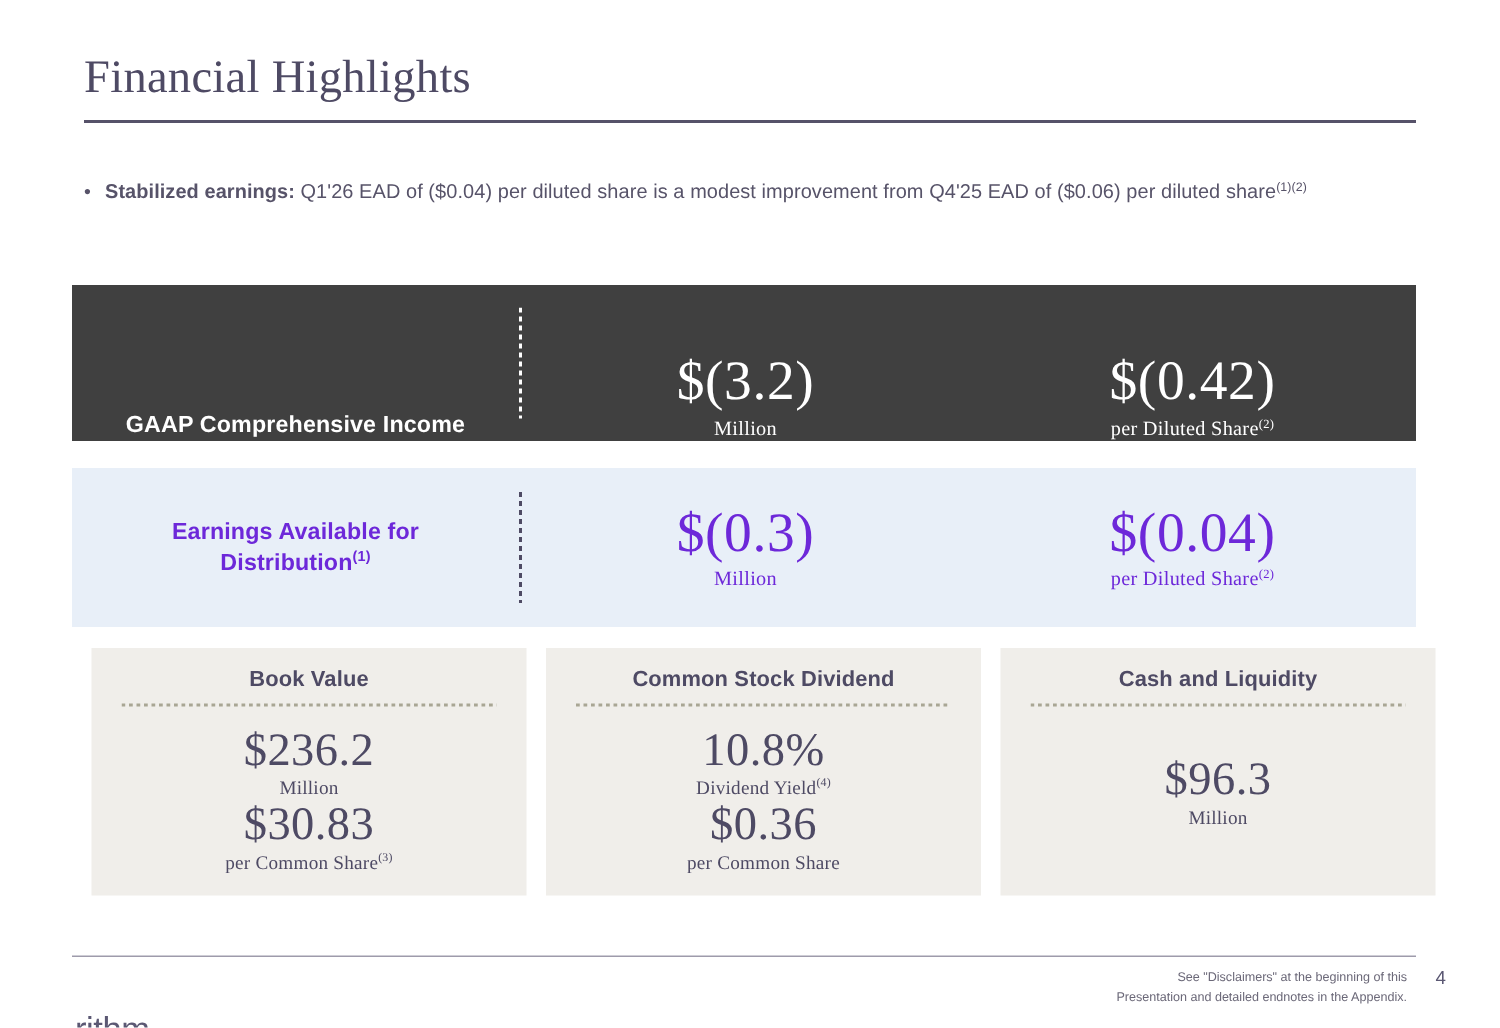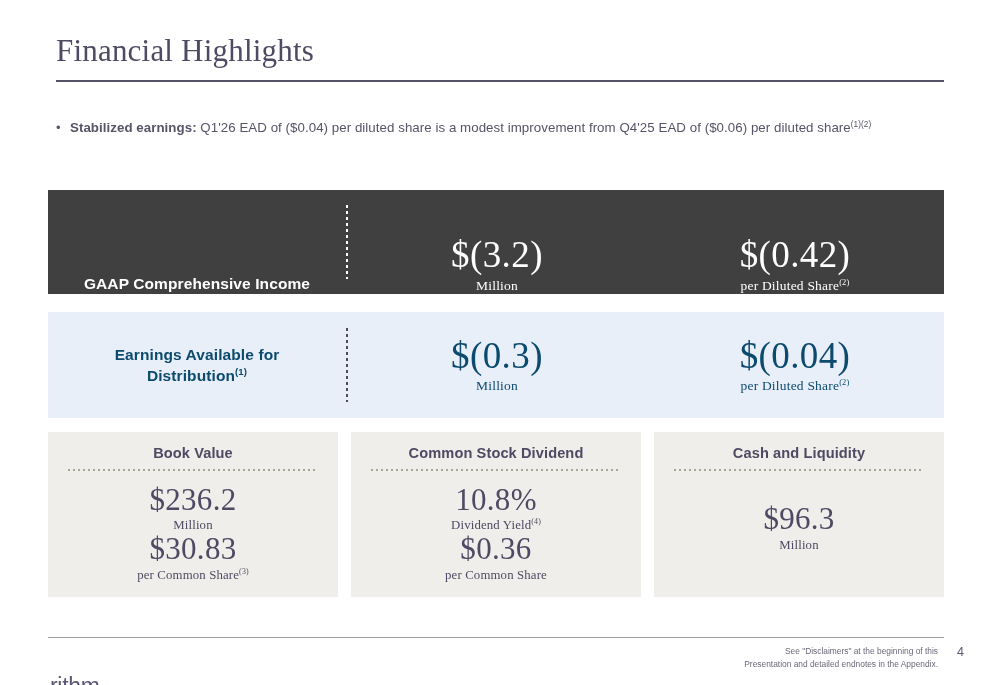--- a/index.html
+++ b/index.html
@@ -91,21 +91,21 @@
     top: 190px;
     height: 104px;
     background: #404040;
     color: #ffffff;
     align-items: flex-end;
   }
   .band-light {
     top: 312px;
     height: 106px;
     background: #e8eff8;
-    color: #0c4a6e;
+    color: #6d28d9;
   }
   .band-label {
     width: 298px;
     flex: 0 0 298px;
     text-align: center;
     font-size: 15.5px;
     font-weight: bold;
     line-height: 1.38;
     letter-spacing: 0.1px;
     padding: 0 16px;
@@ -145,21 +145,21 @@
   .band-caption {
     font-family: "Liberation Serif", serif;
     font-size: 13.5px;
     margin-top: 3px;
     letter-spacing: 0.2px;
   }
 
   
   .cards {
     position: absolute;
-    left: 48px;
+    left: 61px;
     top: 432px;
     width: 896px;
     height: 165px;
     display: flex;
     justify-content: space-between;
   }
   .card {
     width: 290px;
     height: 165px;
     background: #f0eeea;

